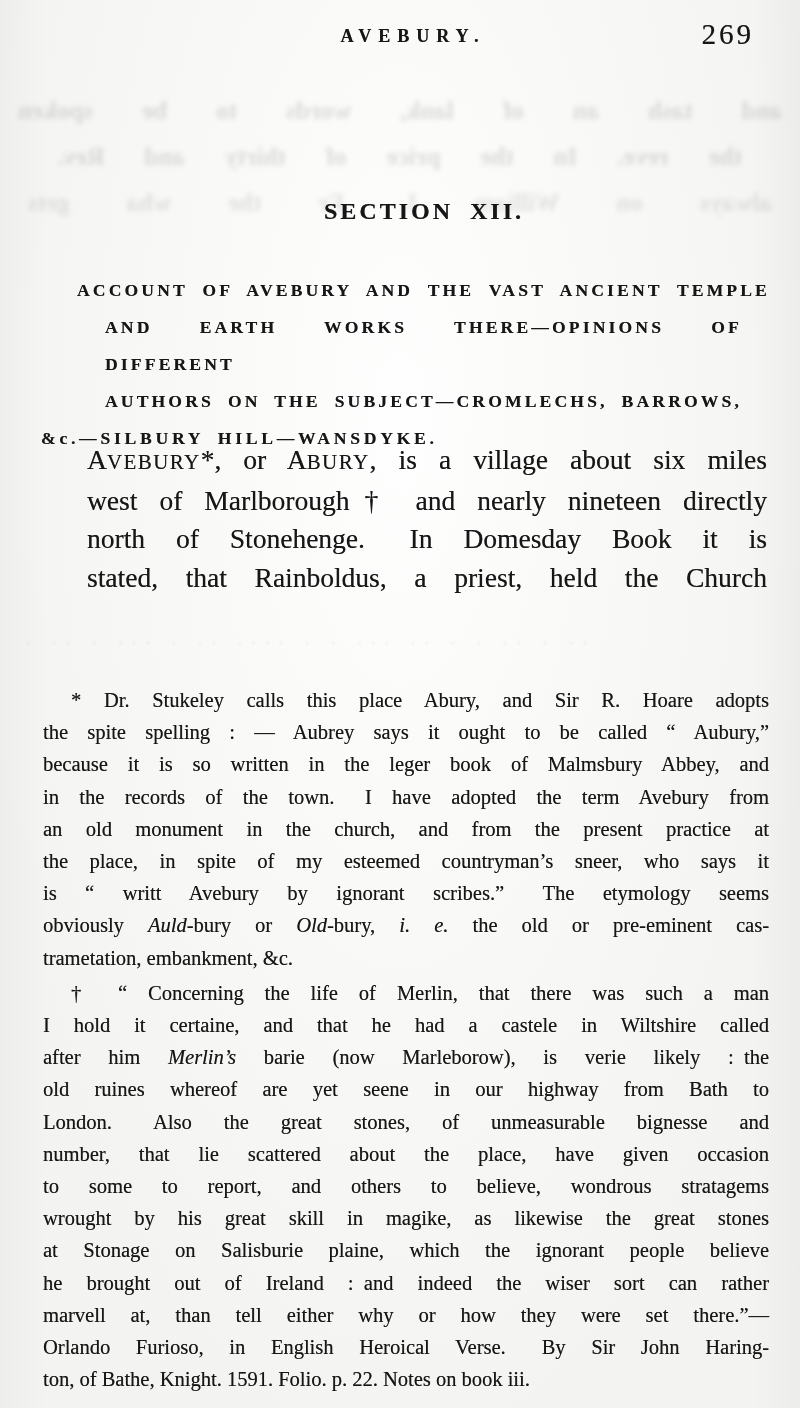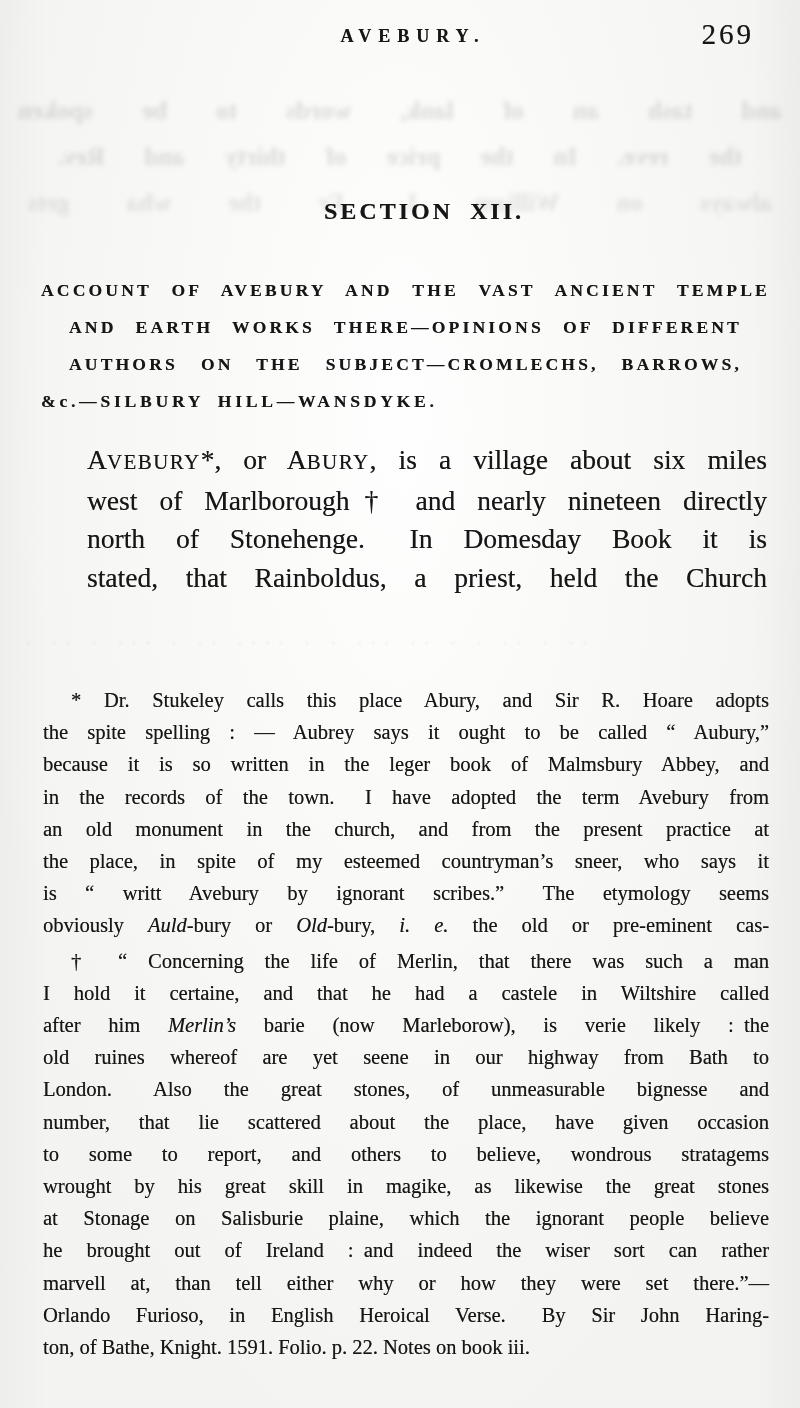--- a/index.html
+++ b/index.html
@@ -53,21 +53,21 @@
     text-align:center;font-size:24px;font-weight:700;
     letter-spacing:3px;word-spacing:8px;
   }
 
   
   .account-heading{
     position:absolute;top:272px;left:28px;right:30px;
     font-size:17.5px;font-weight:700;line-height:37px;
     letter-spacing:3.2px;word-spacing:6px;
   }
-  .account-heading .jline{text-align:justify;text-align-last:justify;}
+  .account-heading .jline{text-align:justify;text-align-last:justify;margin-left:36px;}
   .account-heading .mid{padding:0 28px;}
   .account-heading .last{text-align:right;text-align-last:left;letter-spacing:3.8px;}
 
   
   .body-text{
     position:absolute;top:441px;left:30px;right:33px;
     font-size:27.5px;line-height:38.5px;
   }
   .body-text .jline{text-align:justify;text-align-last:justify;margin-left:44px;}
   .sc{font-size:0.76em;letter-spacing:1.5px;}
@@ -118,20 +118,21 @@
   <div class="footnotes ink">
     <div class="fn1">
       <div class="jline indent">* Dr. Stukeley calls this place Abury, and Sir R. Hoare adopts</div>
       <div class="jline">the spite spelling : — Aubrey says it ought to be called “ Aubury,”</div>
       <div class="jline">because it is so written in the leger book of Malmsbury Abbey, and</div>
       <div class="jline">in the records of the town.  I have adopted the term Avebury from</div>
       <div class="jline">an old monument in the church, and from the present practice at</div>
       <div class="jline">the place, in spite of my esteemed countryman’s sneer, who says it</div>
       <div class="jline">is “ writt Avebury by ignorant scribes.”  The etymology seems</div>
       <div class="jline">obviously <i>Auld</i>-bury or <i>Old</i>-bury, <i>i. e.</i> the old or pre-eminent cas-</div>
+      <div class="last">trametation, embankment, &amp;c.</div>
     </div>
     <div class="fn2">
       <div class="jline indent">† “ Concerning the life of Merlin, that there was such a man</div>
       <div class="jline">I hold it certaine, and that he had a castele in Wiltshire called</div>
       <div class="jline">after him <i>Merlin’s</i> barie (now Marleborow), is verie likely : the</div>
       <div class="jline">old ruines whereof are yet seene in our highway from Bath to</div>
       <div class="jline">London.  Also the great stones, of unmeasurable bignesse and</div>
       <div class="jline">number, that lie scattered about the place, have given occasion</div>
       <div class="jline">to some to report, and others to believe, wondrous stratagems</div>
       <div class="jline">wrought by his great skill in magike, as likewise the great stones</div>

